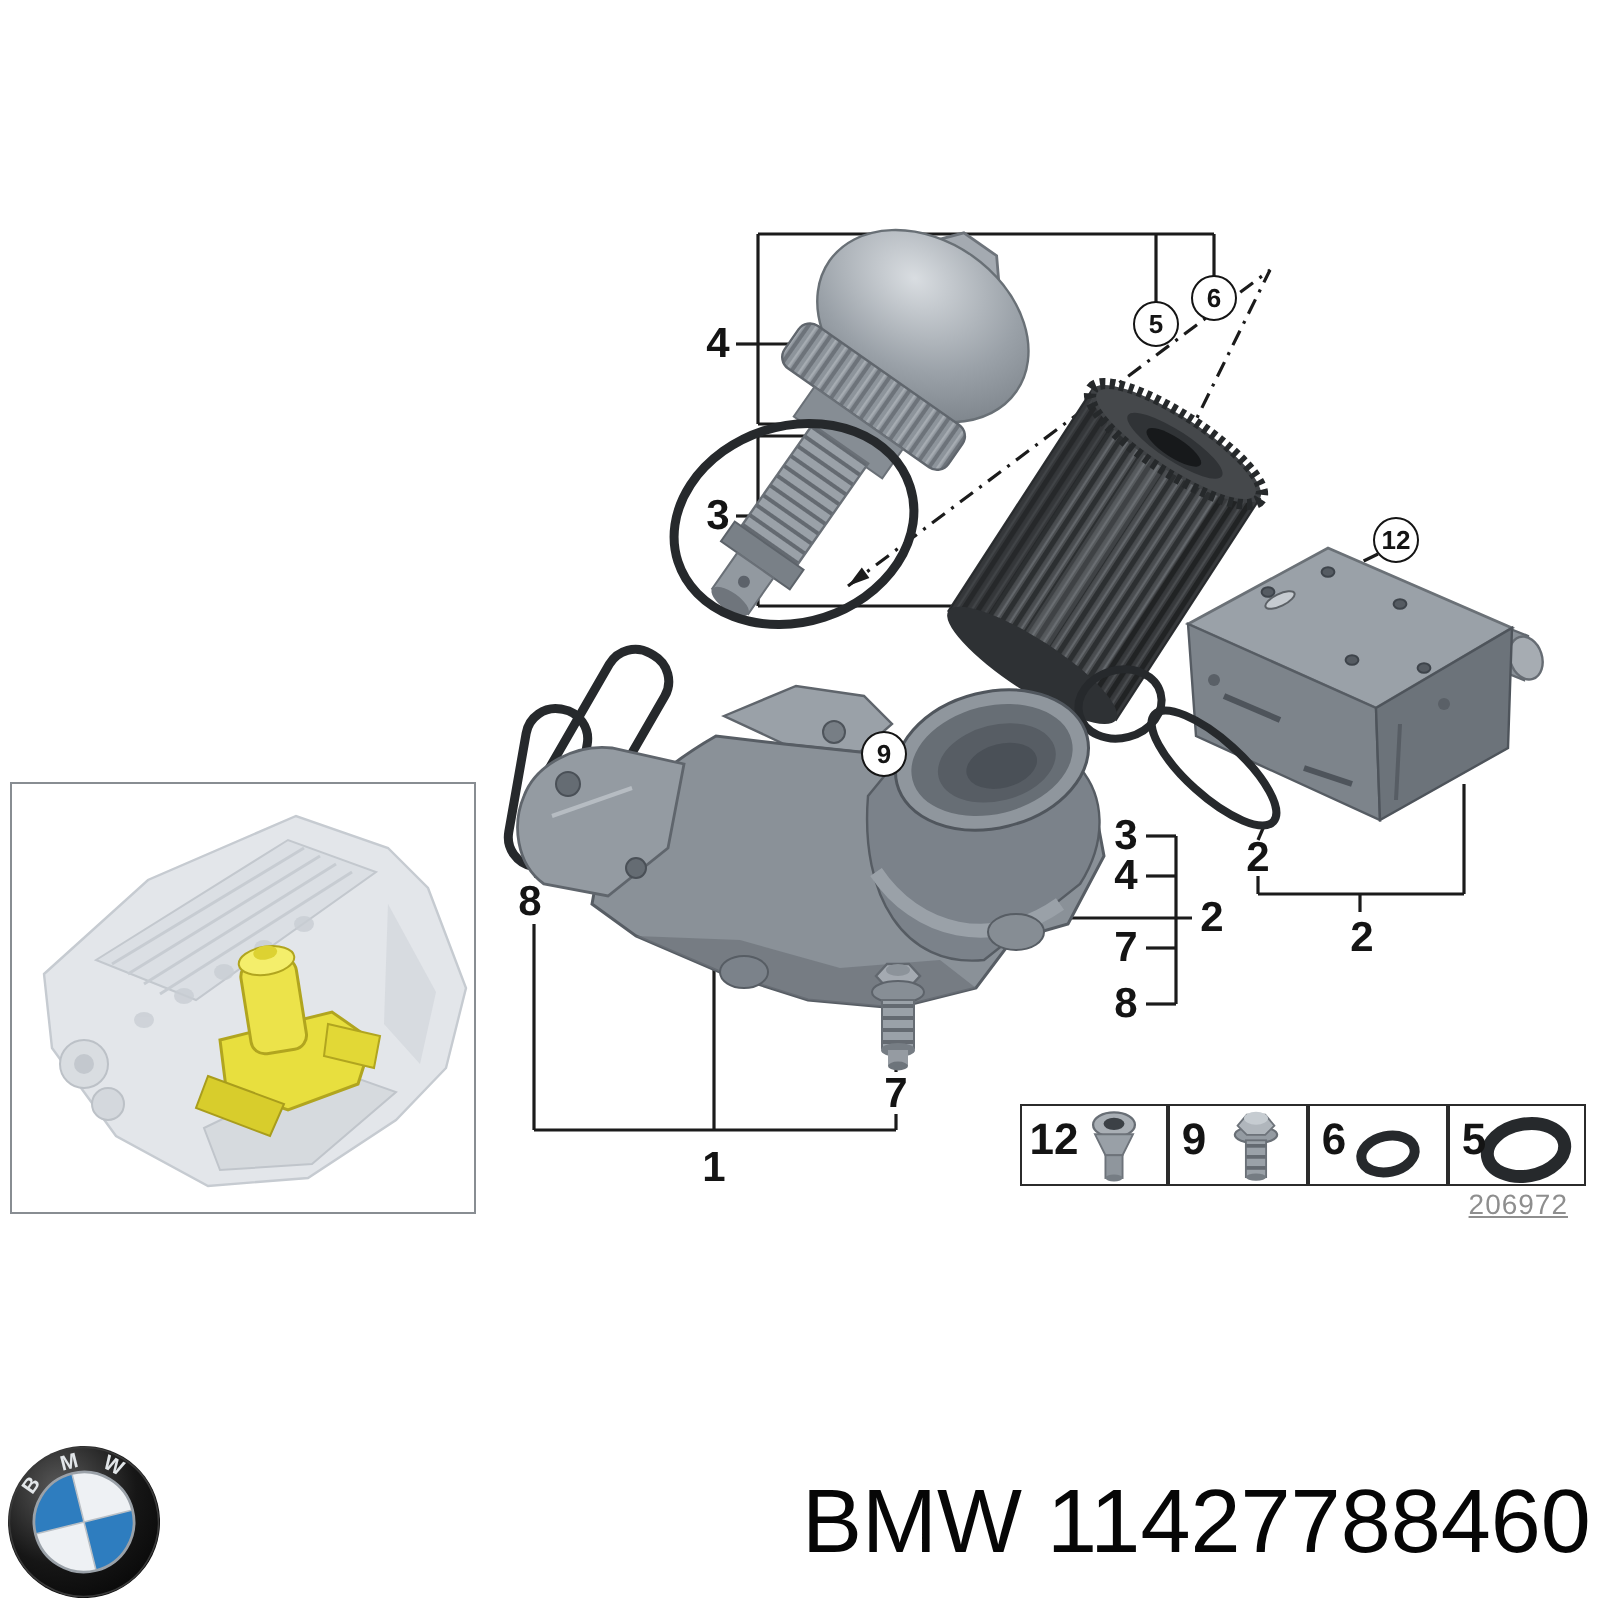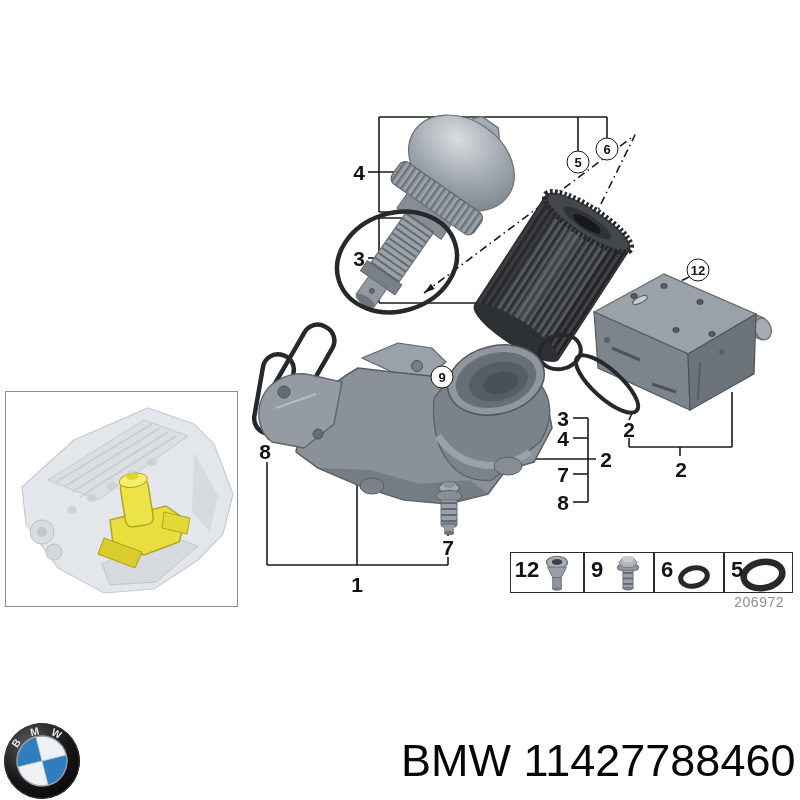--- a/index.html
+++ b/index.html
@@ -11,21 +11,21 @@
   .legn{font-size:22px;}
   .clbl{position:absolute;transform:translate(-50%,-50%);width:21px;height:21px;
         border:1.8px solid #141414;border-radius:50%;background:#fff;display:flex;
         align-items:center;justify-content:center;font-weight:bold;font-size:13px;color:#141414;}
   .thumb-box{position:absolute;left:5px;top:391px;width:233px;height:216px;
              border:1px solid #888d92;box-sizing:border-box;background:#fff;}
   .legend-box{position:absolute;left:510px;top:552px;width:283px;height:41px;
               border:1.6px solid #2b2b2b;box-sizing:border-box;}
   .legend-div{position:absolute;top:0;width:1.6px;height:100%;background:#2b2b2b;}
   .drawing-num{position:absolute;left:698px;top:594px;width:86px;text-align:right;
-               font-size:14px;color:#8e8e8e;letter-spacing:.5px;}
+               font-size:14px;color:#8e8e8e;letter-spacing:.5px;text-decoration:underline;}
   .footer-text{position:absolute;left:401px;top:738px;font-size:45px;line-height:1;
                color:#060606;white-space:nowrap;}
   .logo{position:absolute;left:2px;top:722px;}
 </style>
 </head>
 <body>
 
 <div class="canvas">
 
   <svg class="diagram" width="800" height="800" viewBox="0 0 800 800">

